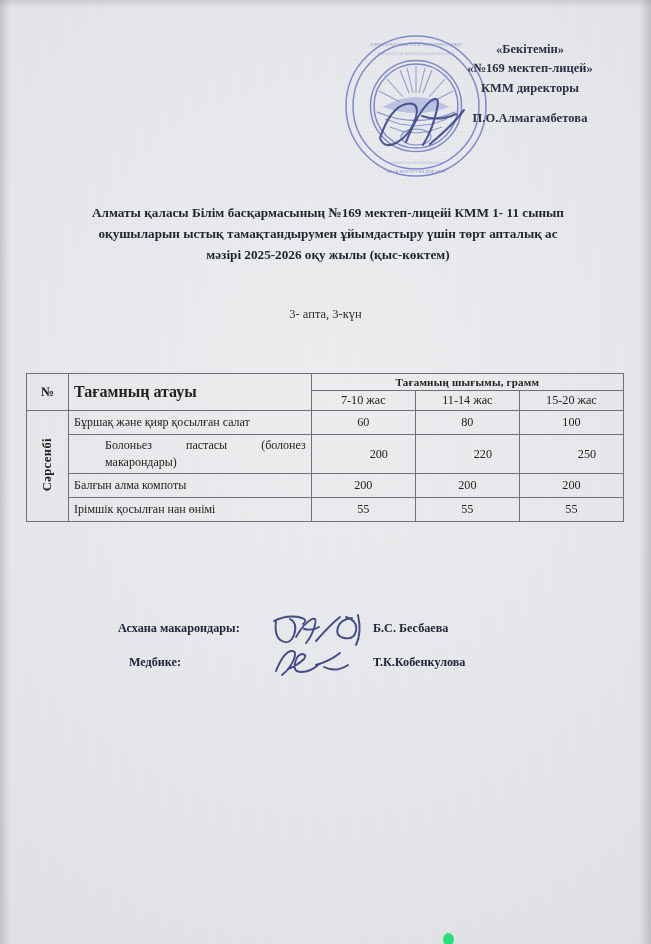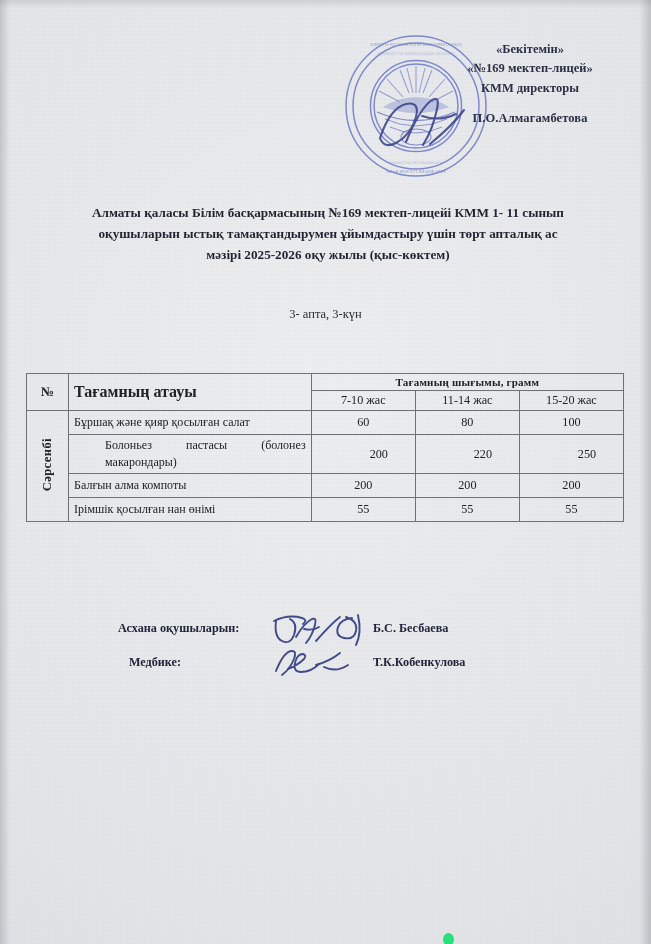--- a/index.html
+++ b/index.html
@@ -348,21 +348,21 @@
           <td class="gram">55</td>
           <td class="gram">55</td>
         </tr>
       </tbody>
     </table>
   </div>
 
   <div class="signatures">
 
     <div class="sig-row">
-      <div class="sig-role">Асхана оқушыларын:</div>
+      <div class="sig-role">Асхана макарондары:</div>
       <svg class="sig-mark" viewBox="0 0 120 44">
         <g fill="none" stroke="#2f3a7e" stroke-width="1.9" stroke-linecap="round">
           <path d="M6 14 q14 -7 28 -3 q6 2 1 6"></path>
           <path d="M8 14 q-2 16 6 20 q8 4 12 -6 q4 -12 -4 -16"></path>
           <path d="M28 30 q8 -14 16 -18 q5 -2 3 6 q-3 11 -9 18"></path>
           <path d="M36 22 q9 2 15 -2"></path>
           <path d="M48 34 q16 -18 24 -24"></path>
           <path d="M78 10 q12 4 10 14 q-2 9 -12 7 q-9 -2 -6 -11 q3 -8 14 -9"></path>
           <path d="M90 8 q4 18 -2 30"></path>
         </g>

